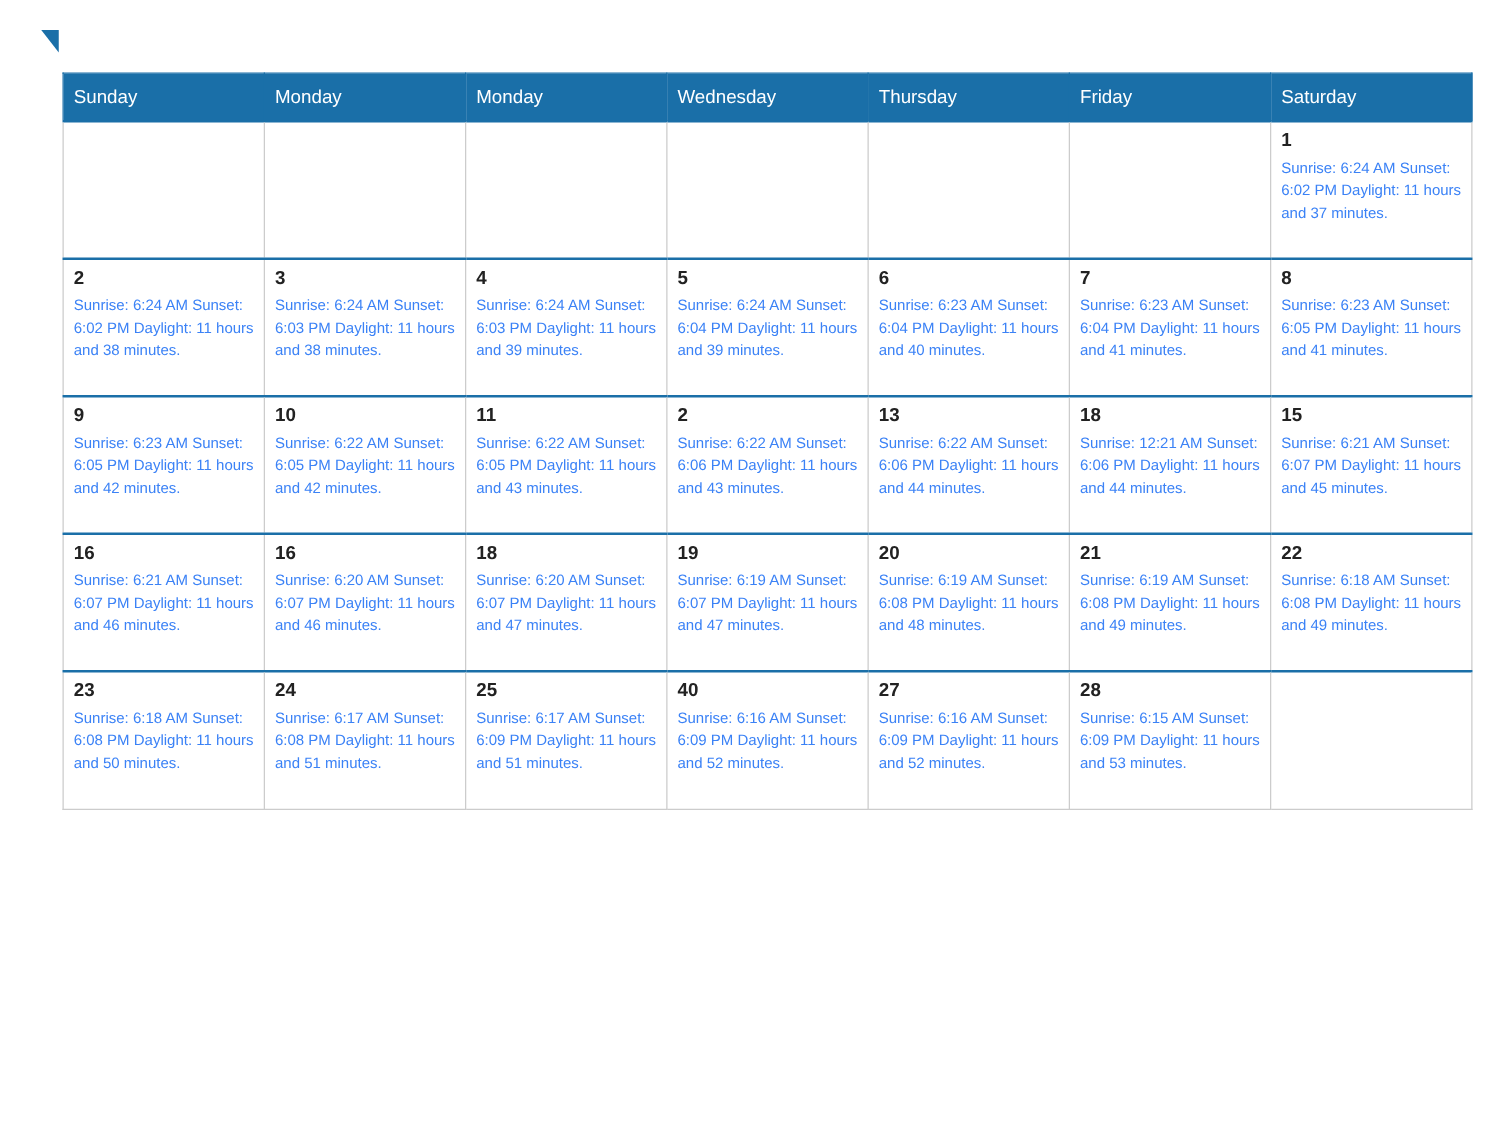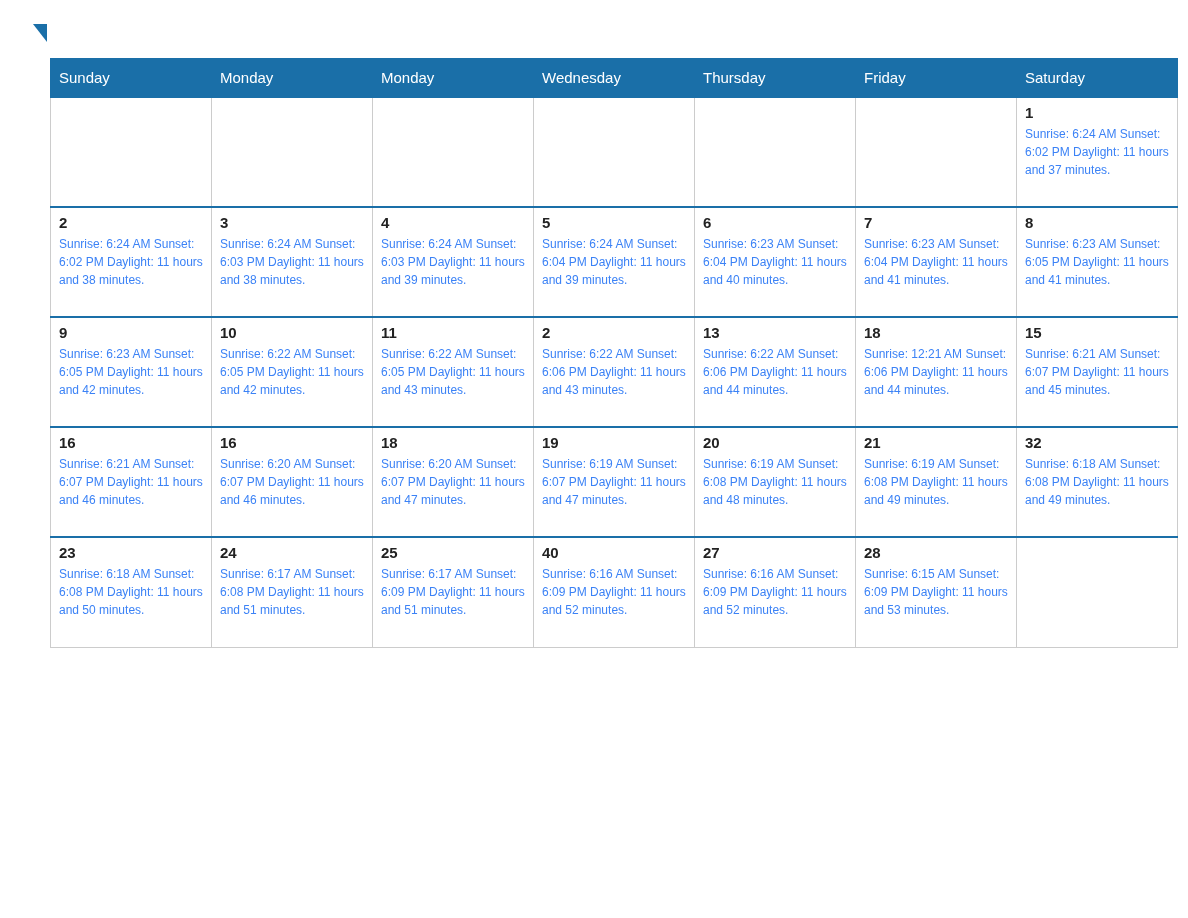--- a/index.html
+++ b/index.html
@@ -264,21 +264,21 @@
 Sunset: 6:08 PM
 Daylight: 11 hours and 48 minutes.</div>
         </td>
         <td>
           <span class="day-number">21</span>
           <div class="day-info">Sunrise: 6:19 AM
 Sunset: 6:08 PM
 Daylight: 11 hours and 49 minutes.</div>
         </td>
         <td>
-          <span class="day-number">32</span>
+          <span class="day-number">22</span>
           <div class="day-info">Sunrise: 6:18 AM
 Sunset: 6:08 PM
 Daylight: 11 hours and 49 minutes.</div>
         </td>
       </tr>
       <tr class="week-row">
         <td>
           <span class="day-number">23</span>
           <div class="day-info">Sunrise: 6:18 AM
 Sunset: 6:08 PM

